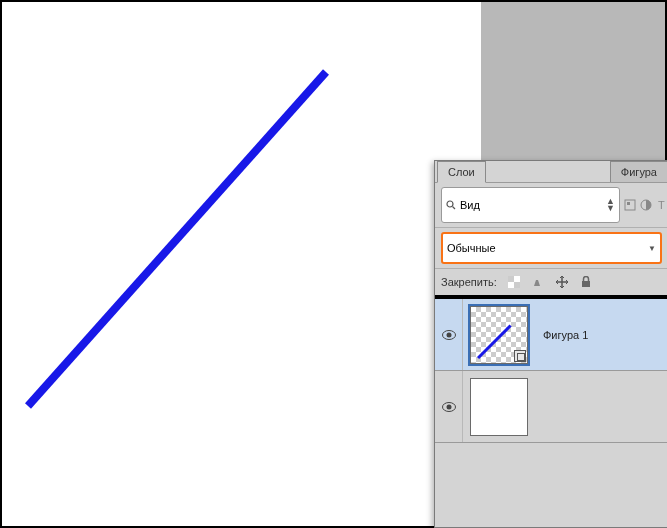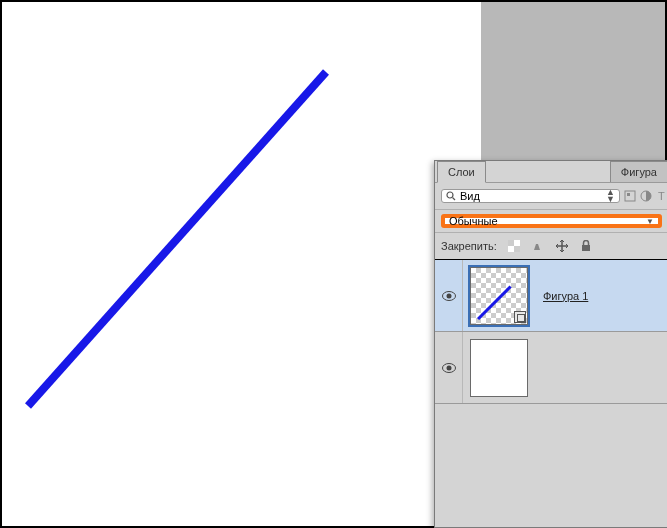--- a/index.html
+++ b/index.html
@@ -6,41 +6,41 @@
 body{width:667px;height:528px;background:#000;position:relative;overflow:hidden;}
 .frame{position:absolute;left:2px;top:2px;width:663px;height:524px;background:#b8b8b8;}
 .canvas-area{position:absolute;left:0;top:0;width:479px;height:524px;background:#fff;}
 .canvas-svg{width:100%;height:100%;}
 .line{stroke:#1818e8;stroke-width:8;stroke-linecap:butt;}
 .panel{position:absolute;left:432px;top:158px;width:235px;height:368px;background:#d4d4d4;border:1px solid #7a7a7a;box-shadow:-2px 2px 6px rgba(0,0,0,.3);}
 .tabs{display:flex;background:#d4d4d4;border-bottom:1px solid #9a9a9a;height:22px;align-items:flex-end;justify-content:space-between;}
 .tab{padding:4px 10px;background:#c2c2c2;border:1px solid #8a8a8a;border-bottom:none;margin-left:2px;color:#333;cursor:pointer;}
 .tab.active{background:#d4d4d4;border-bottom:1px solid #d4d4d4;margin-bottom:-1px;}
 .filter-row{display:flex;align-items:center;padding:4px 6px;gap:4px;border-bottom:1px solid #b0b0b0;}
-.search-box{flex:1;display:flex;align-items:center;background:#fff;border:1px solid #9a9a9a;height:14px;padding:0 4px;gap:4px;border-radius:3px;}
+.search-box{flex:1;display:flex;align-items:center;background:#fff;border:1px solid #9a9a9a;height:36px;padding:0 4px;gap:4px;border-radius:3px;}
 .search-box input{border:none;outline:none;flex:1;font-size:11px;}
 .search-box .arrows{font-size:9px;color:#555;line-height:7px;}
 .icon-btn{width:18px;height:18px;display:flex;align-items:center;justify-content:center;color:#555;cursor:pointer;}
 .blend-row{display:flex;align-items:center;padding:4px 6px;gap:6px;border-bottom:1px solid #b0b0b0;}
-.blend-select{flex:1;background:#fff;border:4px solid #f97316;height:14px;padding:0 4px;display:flex;align-items:center;justify-content:space-between;border-radius:3px;}
-.lock-row{display:flex;align-items:center;padding:4px 6px;gap:8px;border-bottom:1px solid #000000;color:#333;}
+.blend-select{flex:1;background:#fff;border:2px solid #f97316;height:32px;padding:0 4px;display:flex;align-items:center;justify-content:space-between;border-radius:3px;}
+.lock-row{display:flex;align-items:center;padding:4px 6px;gap:8px;border-bottom:4px solid #000000;color:#333;}
 .lock-icons{display:flex;gap:6px;align-items:center;}
 .layers{overflow:auto;}
 .layer{display:flex;align-items:center;border-bottom:1px solid #9a9a9a;height:72px;}
 .layer.selected{background:#c6d9f0;}
 .eye-col{width:28px;display:flex;align-items:center;justify-content:center;border-right:1px solid #b8b8b8;height:100%;}
 .eye{width:14px;height:10px;}
 .thumb-col{width:72px;display:flex;align-items:center;justify-content:center;height:100%;}
 .thumb{width:58px;height:58px;border:1px solid #6a6a6a;position:relative;background:#fff;}
 .thumb.checker{background-image:linear-gradient(45deg,#ccc 25%,transparent 25%),linear-gradient(-45deg,#ccc 25%,transparent 25%),linear-gradient(45deg,transparent 75%,#ccc 75%),linear-gradient(-45deg,transparent 75%,#ccc 75%);background-size:10px 10px;background-position:0 0,0 5px,5px -5px,-5px 0;}
 .thumb.checker.selected{outline:2px solid #3b6fb5;outline-offset:0;}
 .thumb-line{position:absolute;left:6px;top:50px;width:46px;height:0;border-top:3px solid #1818e8;transform:rotate(-45deg);transform-origin:left top;}
 .thumb-corner{position:absolute;right:1px;bottom:1px;width:12px;height:12px;border:1px solid #555;background:#e8e8e8;}
 .thumb-corner::before{content:"";position:absolute;left:2px;top:2px;width:6px;height:6px;border:1px solid #555;}
-.name-col{flex:1;padding-left:8px;color:#222;text-decoration:underline;}
+.name-col{flex:1;padding-left:8px;color:#222;}
 svg{display:block;}
 </style>
 </head>
 <body>
 
 <div class="frame">
   <div class="canvas-area">
     <svg class="canvas-svg" viewBox="0 0 479 524">
       <line class="line" x1="26" y1="404" x2="324" y2="70"></line>
     </svg>

